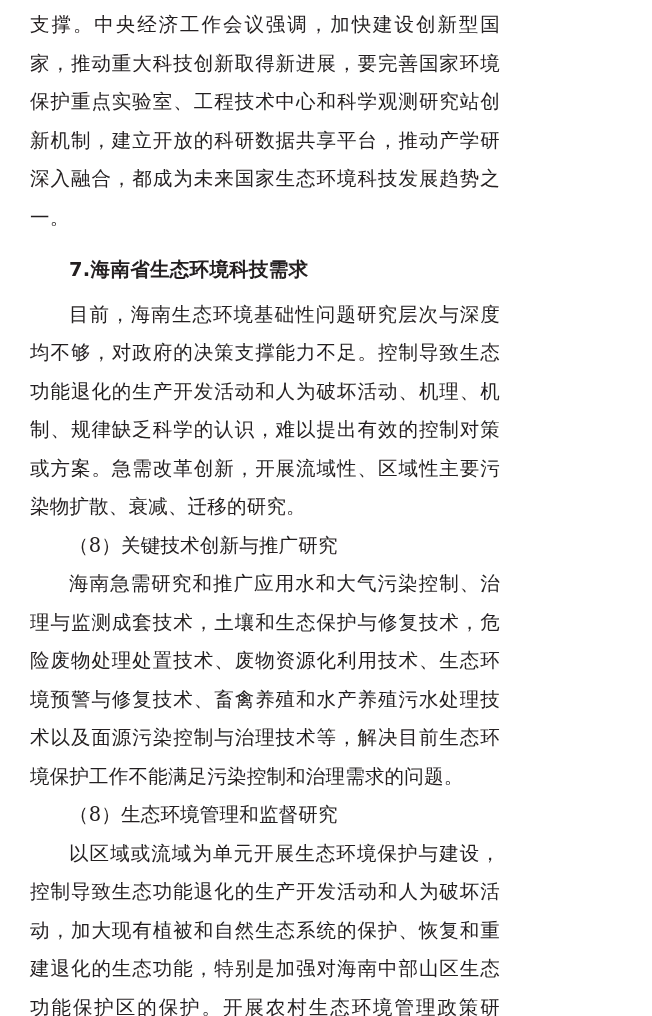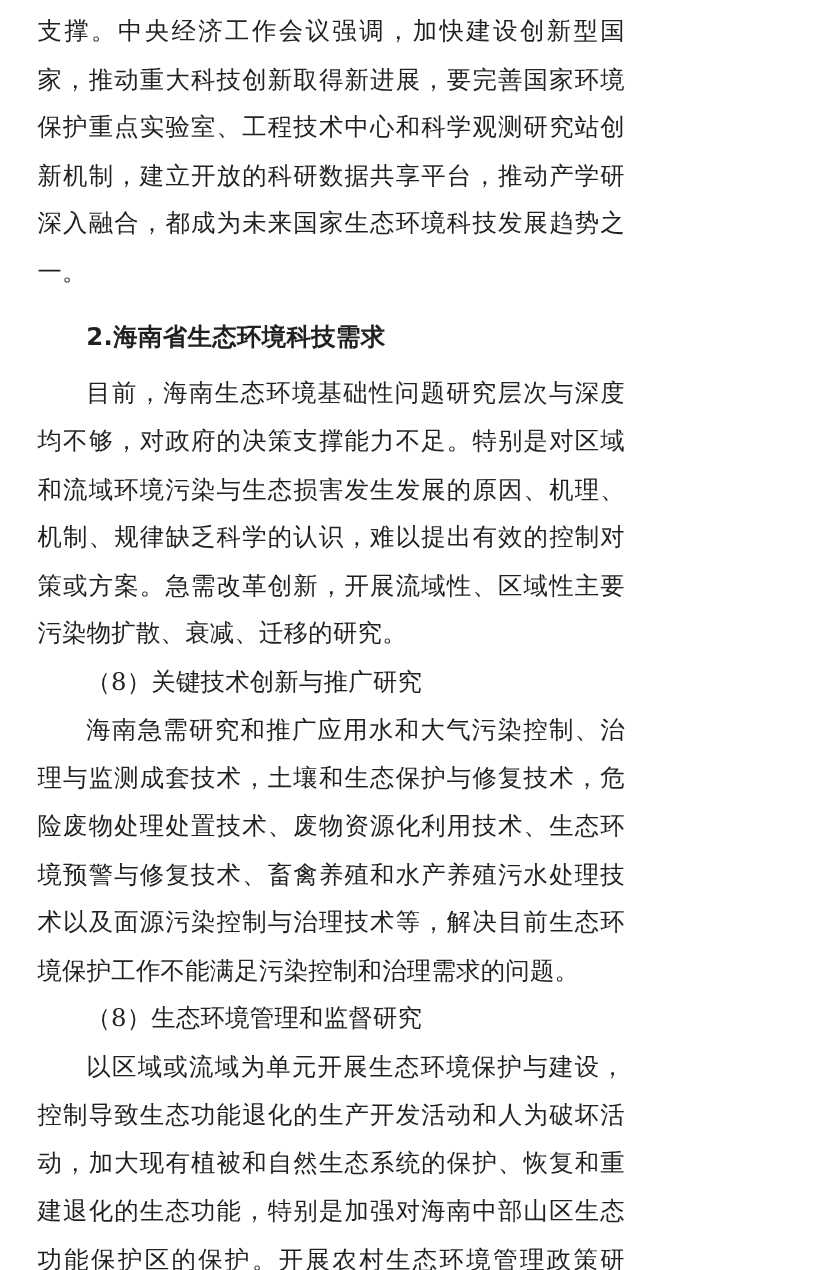--- a/index.html
+++ b/index.html
@@ -48,26 +48,26 @@
 </style>
 </head>
 <body>
 
 <div class="page">
 
   <p class="para">支撑。中央经济工作会议强调，加快建设创新型国家，推动重大科技创新取得新进展，要完善国家环境保护重点实验室、工程技术中心和科学观测研究站创新机制，建立开放的科研数据共享平台，推动产学研深入融合，都成为未来国家生态环境科技发展趋势之一。</p>
 
   <div class="spacer-sm"></div>
 
-  <h3 class="heading">2.海南省生态环境科技需求</h3>
+  <h3 class="heading">7.海南省生态环境科技需求</h3>
 
   <div class="spacer-xs"></div>
 
 
-  <p class="para indent">目前，海南生态环境基础性问题研究层次与深度均不够，对政府的决策支撑能力不足。特别是对区域和流域环境污染与生态损害发生发展的原因、机理、机制、规律缺乏科学的认识，难以提出有效的控制对策或方案。急需改革创新，开展流域性、区域性主要污染物扩散、衰减、迁移的研究。</p>
+  <p class="para indent">目前，海南生态环境基础性问题研究层次与深度均不够，对政府的决策支撑能力不足。控制导致生态功能退化的生产开发活动和人为破坏活动、机理、机制、规律缺乏科学的认识，难以提出有效的控制对策或方案。急需改革创新，开展流域性、区域性主要污染物扩散、衰减、迁移的研究。</p>
 
   <p class="para indent">（8）关键技术创新与推广研究</p>
 
   <p class="para indent">海南急需研究和推广应用水和大气污染控制、治理与监测成套技术，土壤和生态保护与修复技术，危险废物处理处置技术、废物资源化利用技术、生态环境预警与修复技术、畜禽养殖和水产养殖污水处理技术以及面源污染控制与治理技术等，解决目前生态环境保护工作不能满足污染控制和治理需求的问题。</p>
 
   <p class="para indent">（8）生态环境管理和监督研究</p>
 
   <p class="para indent">以区域或流域为单元开展生态环境保护与建设，控制导致生态功能退化的生产开发活动和人为破坏活动，加大现有植被和自然生态系统的保护、恢复和重建退化的生态功能，特别是加强对海南中部山区生态功能保护区的保护。开展农村生态环境管理政策研究，完善管理制度；开展环境基准与标准、环境区划与规划、</p>
 
 </div>

